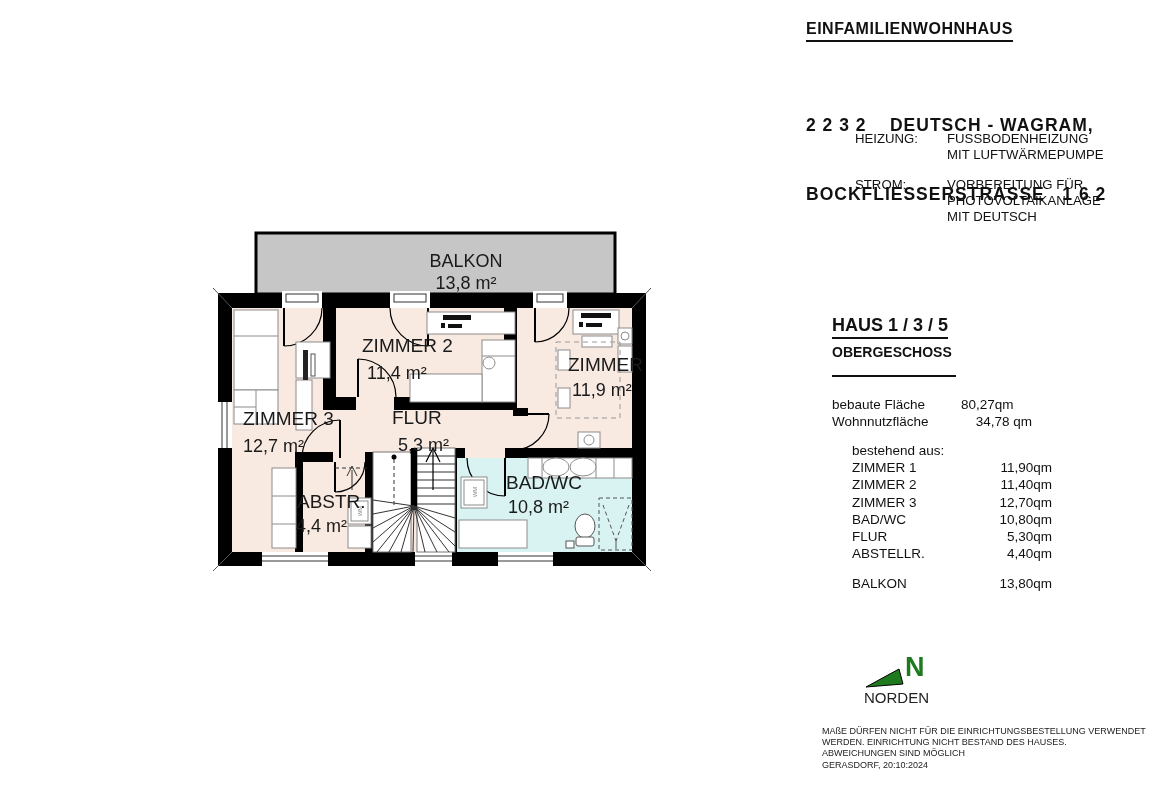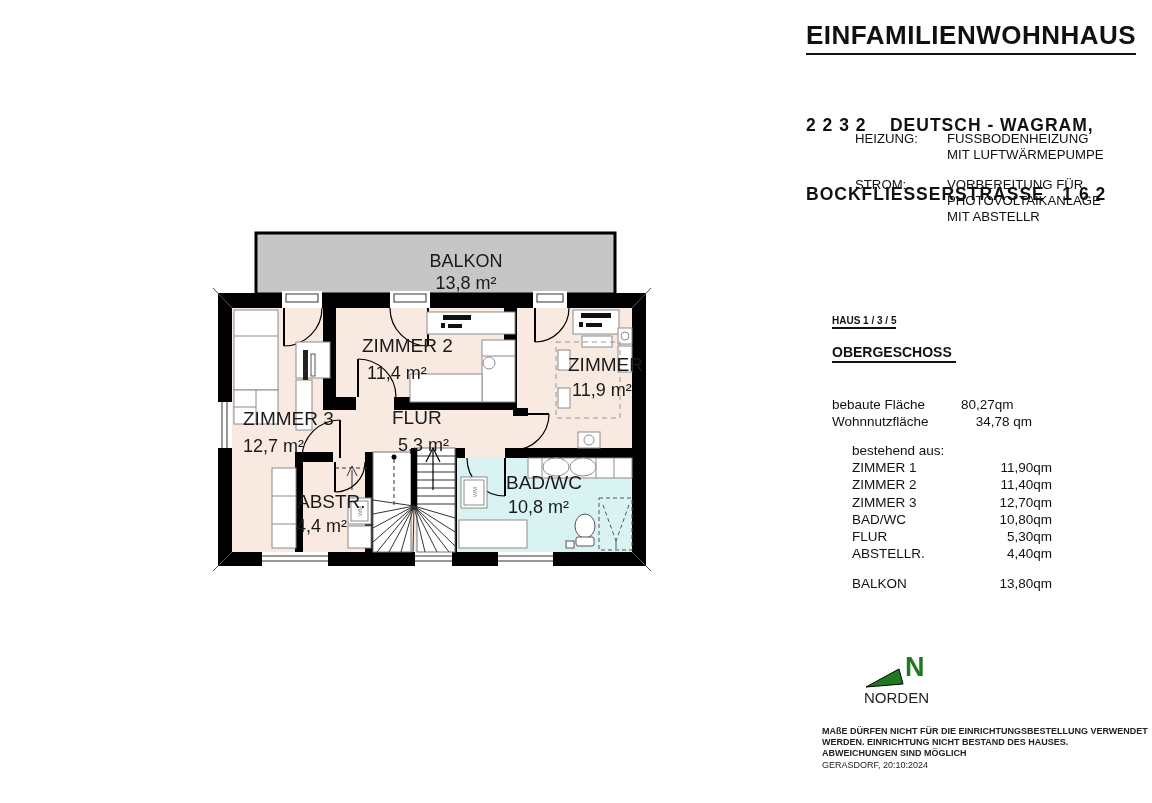--- a/index.html
+++ b/index.html
@@ -10,39 +10,39 @@
     --compass-green:#1f7a1f;
   }
   html,body{margin:0;padding:0;}
   body{
     width:1152px;height:803px;position:relative;background:#ffffff;
     font-family:"Liberation Sans", sans-serif;color:#111;overflow:hidden;
   }
   svg text{font-family:"Liberation Sans", sans-serif;}
   .abs{position:absolute;}
   .title{
-    left:806px;top:20px;font-size:26px;font-weight:bold;letter-spacing:.5px;
+    left:806px;top:20px;font-size:16px;font-weight:bold;letter-spacing:.5px;
     border-bottom:2.5px solid #111;padding-bottom:2px;white-space:pre;
   }
   .addr{left:806px;top:68px;font-size:17.5px;font-weight:bold;letter-spacing:1px;line-height:23px;white-space:pre;}
   .specs{left:808px;top:131px;font-size:13.2px;line-height:16px;}
   .spec-row{display:flex;margin-left:47px;}
   .spec-row + .spec-row{margin-top:14px;}
   .spec-label{width:92px;flex:0 0 auto;}
-  .haus{left:832px;top:315px;font-size:10px;font-weight:bold;border-bottom:2px solid #111;padding-bottom:1px;white-space:pre;}
-  .floor{left:832px;top:344px;font-size:14px;font-weight:bold;border-bottom:2px solid #111;padding-bottom:1px;white-space:pre;}
+  .haus{left:832px;top:315px;font-size:18px;font-weight:bold;border-bottom:2px solid #111;padding-bottom:1px;white-space:pre;}
+  .floor{left:832px;top:344px;font-size:14px;font-weight:bold;border-bottom:2px solid #111;padding-bottom:15px;white-space:pre;}
   .areas{left:832px;top:396px;width:200px;font-size:13.5px;line-height:17px;}
   .arearow{display:flex;gap:12px;}
   .arearow .gapval{margin-left:24px;}
   .arearow .endval{margin-left:auto;}
   .roomlist{left:832px;top:442px;width:200px;font-size:13.5px;line-height:17.2px;margin-left:20px;}
   .rrow{display:flex;}
   .rrow .val{margin-left:auto;}
   .balkonrow{margin-top:13px;}
-  .disclaimer{left:822px;top:726px;font-size:9px;line-height:11px;width:330px;color:#222;font-weight:bold;}
+  .disclaimer{left:822px;top:726px;font-size:9px;line-height:11px;width:330px;color:#222;}
   .date{left:822px;top:760px;font-size:9px;color:#222;}
 </style>
 </head>
 <body>
 
 <svg class="abs" style="left:0;top:0;" width="1152" height="803" viewBox="0 0 1152 803">
 
   <g>
     <rect x="256" y="233" width="359" height="61" fill="var(--balcony-fill)" stroke="#000" stroke-width="3"></rect>
     <text x="466" y="267" font-size="18" text-anchor="middle" fill="#1a1a1a">BALKON</text>
@@ -258,21 +258,21 @@
     <div class="spec-val">
       <div>FUSSBODENHEIZUNG</div>
       <div>MIT LUFTWÄRMEPUMPE</div>
     </div>
   </div>
   <div class="spec-row">
     <div class="spec-label">STROM:</div>
     <div class="spec-val">
       <div>VORBEREITUNG FÜR</div>
       <div>PHOTOVOLTAIKANLAGE</div>
-      <div>MIT ABSTELLR</div>
+      <div>MIT DEUTSCH</div>
     </div>
   </div>
 </div>
 
 <div class="abs haus">HAUS 1 / 3 / 5</div>
 <div class="abs floor">OBERGESCHOSS </div>
 
 <div class="abs areas">
   <div class="arearow">
     <span>bebaute Fläche</span>

